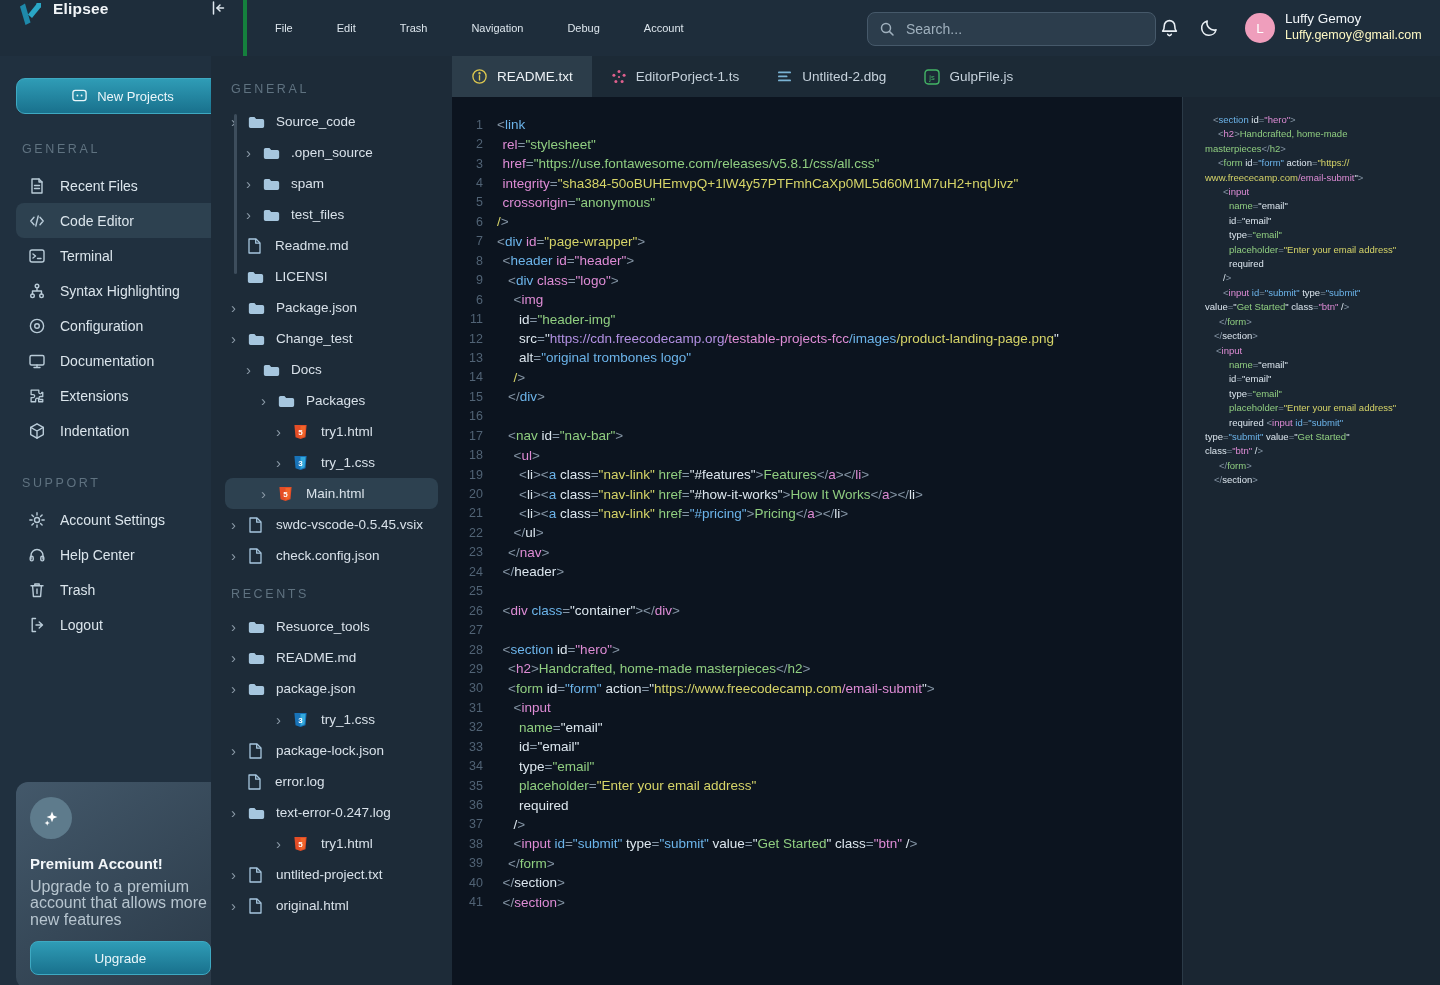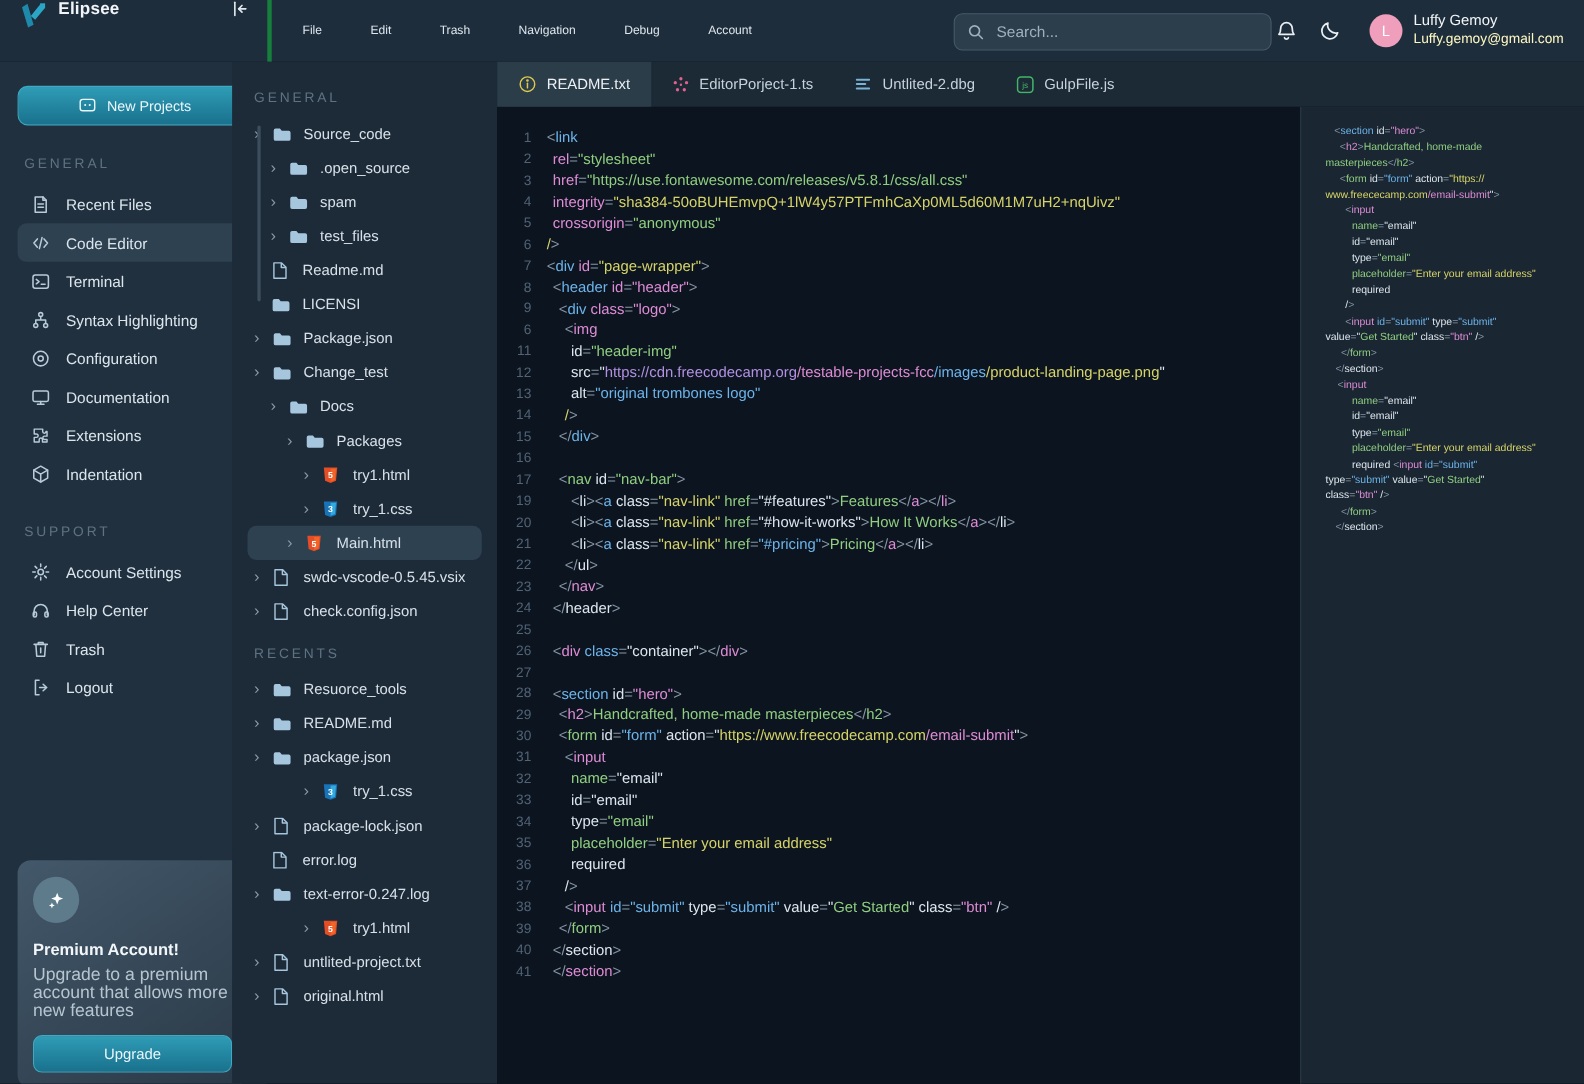--- a/index.html
+++ b/index.html
@@ -608,20 +608,24 @@
     </div>
     <div class="line">
       <span class="ln">16</span>
       <span class="code" style="padding-left: 0px;"></span>
     </div>
     <div class="line">
       <span class="ln">17</span>
       <span class="code" style="padding-left: 11px;"><span class="tk-g">&lt;</span><span class="tk-n">nav</span><span class="tk-w"> id</span><span class="tk-g">=</span><span class="tk-n">"nav-bar"</span><span class="tk-g">&gt;</span></span>
     </div>
     <div class="line">
+      <span class="ln">18</span>
+      <span class="code" style="padding-left: 16.5px;"><span class="tk-g">&lt;</span><span class="tk-p">ul</span><span class="tk-g">&gt;</span></span>
+    </div>
+    <div class="line">
       <span class="ln">19</span>
       <span class="code" style="padding-left: 22px;"><span class="tk-g">&lt;</span><span class="tk-w">li</span><span class="tk-g">&gt;&lt;</span><span class="tk-b">a</span><span class="tk-w"> class</span><span class="tk-g">=</span><span class="tk-y">"nav-link"</span><span class="tk-w"> </span><span class="tk-n">href</span><span class="tk-g">=</span><span class="tk-w">"#features"</span><span class="tk-g">&gt;</span><span class="tk-n">Features</span><span class="tk-g">&lt;/</span><span class="tk-p">a</span><span class="tk-g">&gt;&lt;/</span><span class="tk-p">li</span><span class="tk-g">&gt;</span></span>
     </div>
     <div class="line">
       <span class="ln">20</span>
       <span class="code" style="padding-left: 22px;"><span class="tk-g">&lt;</span><span class="tk-w">li</span><span class="tk-g">&gt;&lt;</span><span class="tk-b">a</span><span class="tk-w"> class</span><span class="tk-g">=</span><span class="tk-y">"nav-link"</span><span class="tk-w"> </span><span class="tk-n">href</span><span class="tk-g">=</span><span class="tk-w">"#how-it-works"</span><span class="tk-g">&gt;</span><span class="tk-n">How It Works</span><span class="tk-g">&lt;/</span><span class="tk-p">a</span><span class="tk-g">&gt;&lt;/</span><span class="tk-w">li</span><span class="tk-g">&gt;</span></span>
     </div>
     <div class="line">
       <span class="ln">21</span>
       <span class="code" style="padding-left: 22px;"><span class="tk-g">&lt;</span><span class="tk-w">li</span><span class="tk-g">&gt;&lt;</span><span class="tk-b">a</span><span class="tk-w"> class</span><span class="tk-g">=</span><span class="tk-y">"nav-link"</span><span class="tk-w"> </span><span class="tk-n">href</span><span class="tk-g">=</span><span class="tk-b">"#pricing"</span><span class="tk-g">&gt;</span><span class="tk-n">Pricing</span><span class="tk-g">&lt;/</span><span class="tk-p">a</span><span class="tk-g">&gt;&lt;/</span><span class="tk-w">li</span><span class="tk-g">&gt;</span></span>

